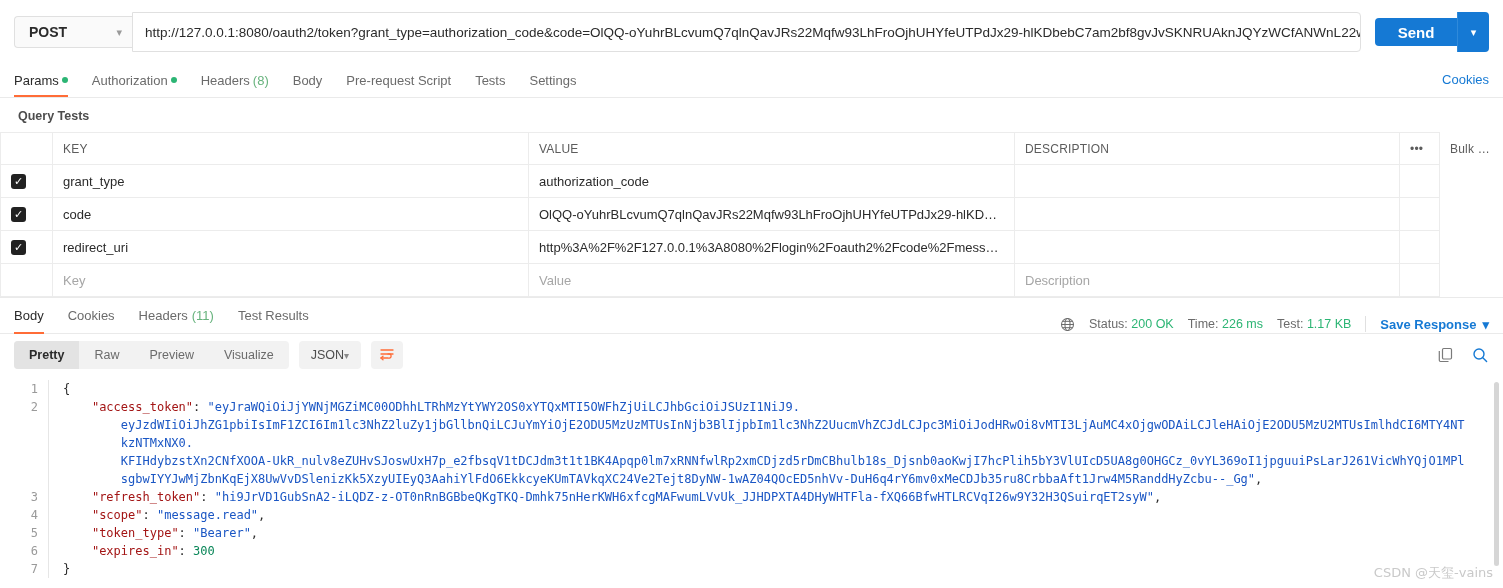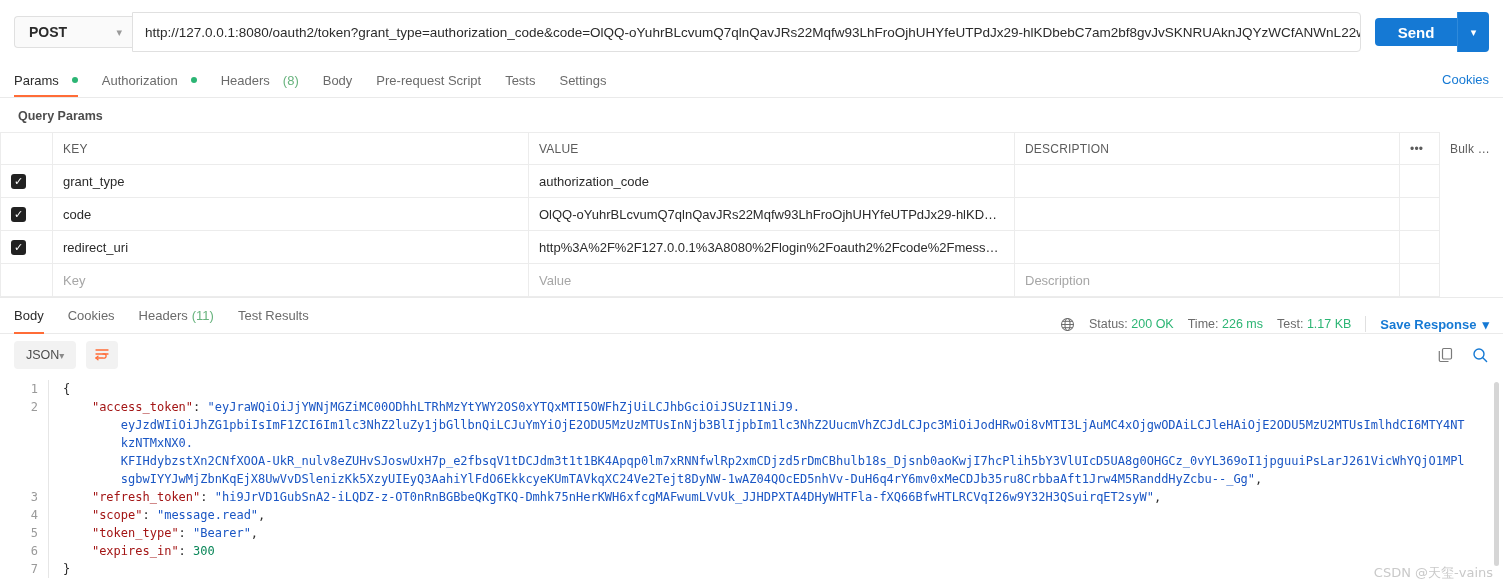--- a/index.html
+++ b/index.html
@@ -64,21 +64,21 @@
 
   
   .req-tabs {
     display: flex; align-items: flex-end;
     height: 34px;
     padding: 0 14px;
     border-bottom: 1px solid #eaeaea;
     position: relative;
   }
   .req-tab {
-    display: flex; align-items: center; gap: 13px;
+    display: flex; align-items: center; gap: 3px;
     height: 34px; padding: 0 12px;
     font-size: 13px; color: #6b6b6b; cursor: pointer;
     position: relative; white-space: nowrap;
   }
   .req-tab:first-child { padding-left: 0; }
   .req-tab.active { color: #2b2b2b; }
   .req-tab.active::after {
     content: ""; position: absolute; left: 0; right: 12px; bottom: 0;
     height: 2px; background: #ff6c37;
   }
@@ -271,21 +271,21 @@
   </div>
   <div class="req-tab">
     <span>Tests</span>
   </div>
   <div class="req-tab">
     <span>Settings</span>
   </div>
   <div class="cookies-link">Cookies</div>
 </div>
 
-<div class="qp-title">Query Params</div>
+<div class="qp-title">Query Tests</div>
 
 <table class="params">
   <colgroup>
     <col class="c-check">
       <col class="c-key">
       <col class="c-val">
       <col class="c-desc">
       <col class="c-dots">
       <col class="c-bulk">
   </colgroup>
@@ -382,20 +382,26 @@
     </span>
     <span class="divider"></span>
     <span class="save-resp">
       <span>Save Response</span>
       <span>▾</span>
     </span>
   </div>
 </div>
 
 <div class="view-bar">
+  <div class="seg">
+    <div class="seg-item active">Pretty</div>
+    <div class="seg-item">Raw</div>
+    <div class="seg-item">Preview</div>
+    <div class="seg-item">Visualize</div>
+  </div>
   <div class="fmt-select">
     <span>JSON</span>
     <span class="chev">▾</span>
   </div>
   <div class="wrap-btn">
     <span>
       <svg width="16" height="16" viewBox="0 0 16 16" fill="none" stroke="#ff6c37" stroke-width="1.3" stroke-linecap="round">
         <line x1="2" y1="4" x2="14" y2="4"></line>
         <line x1="2" y1="8" x2="14" y2="8"></line>
         <path d="M2 12 h7 a2.2 2.2 0 1 0 0-4"></path>

